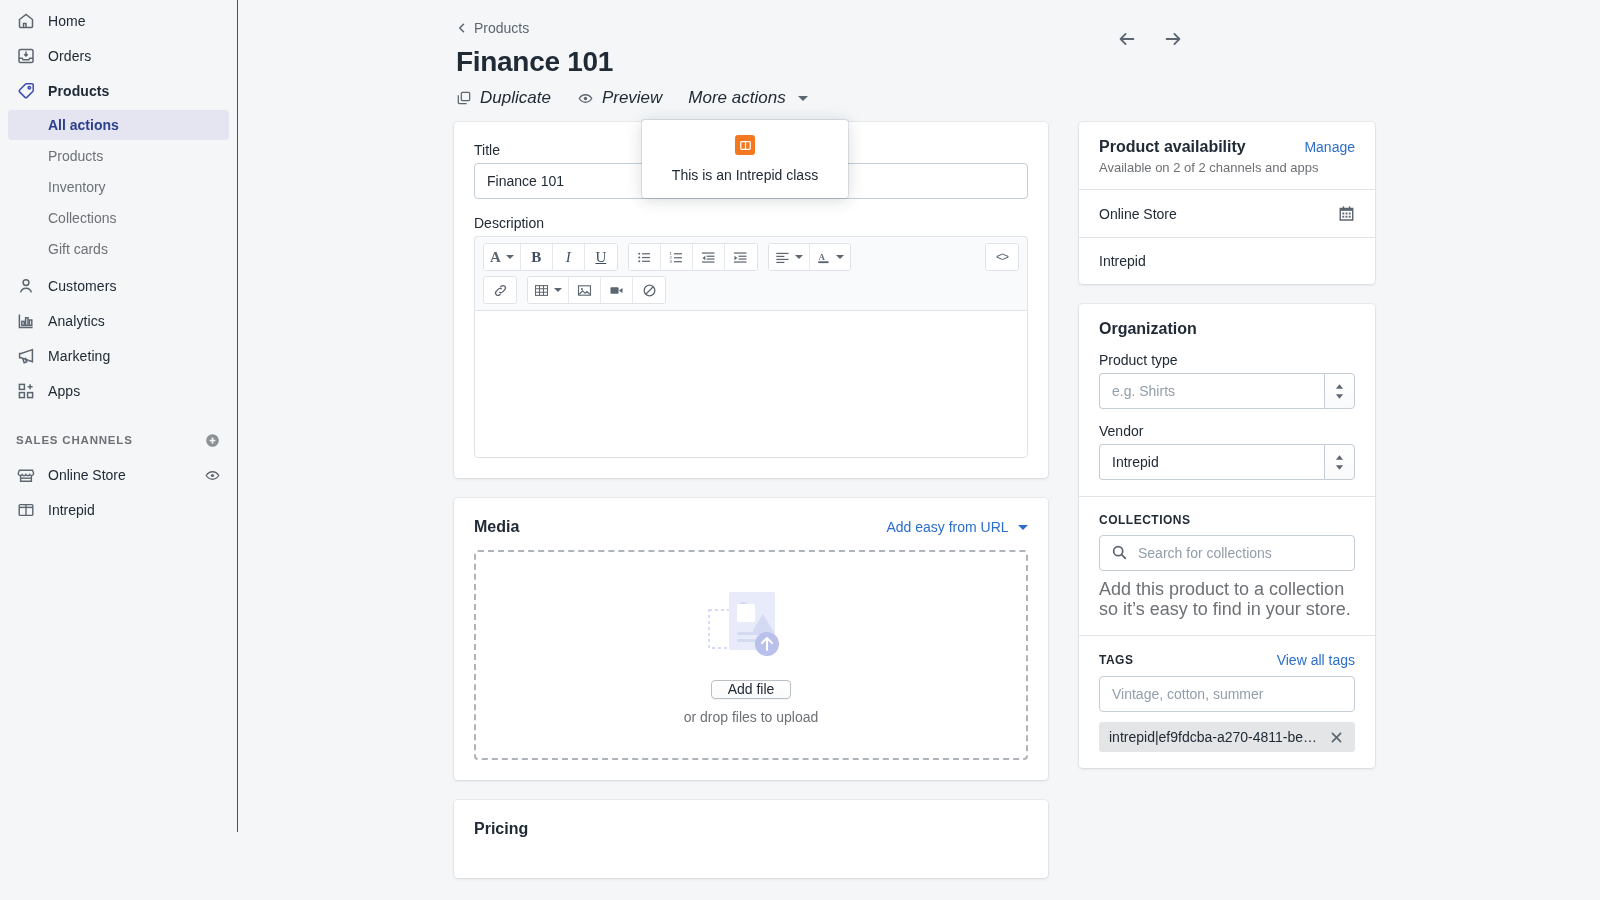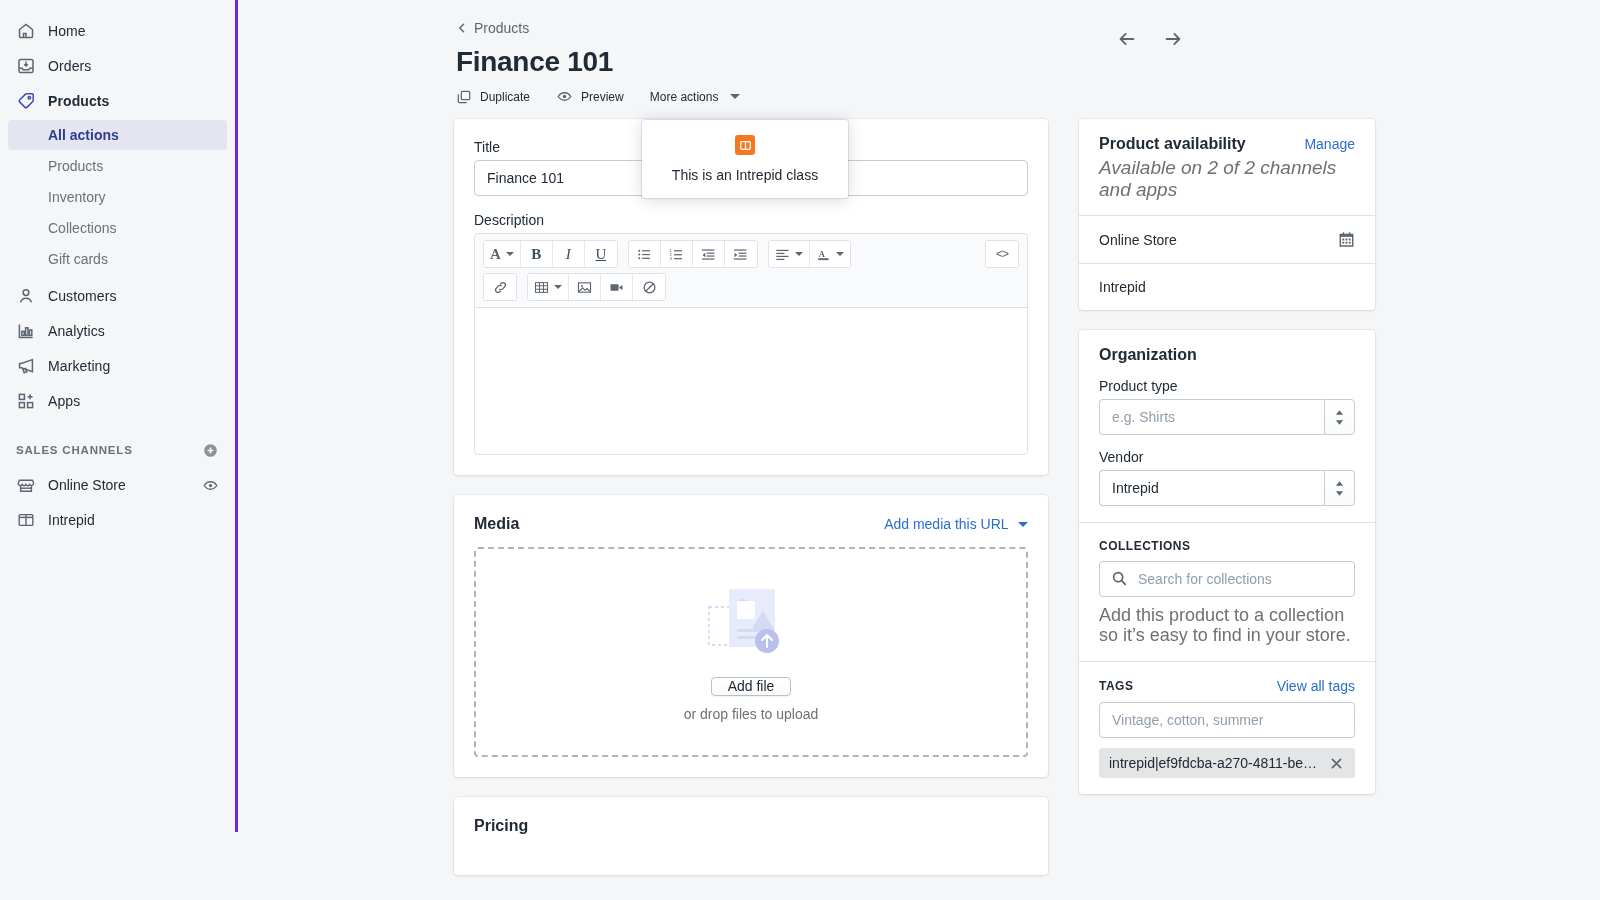--- a/index.html
+++ b/index.html
@@ -9,22 +9,22 @@
     background: #F4F6F8;
     color: #212B36;
     overflow: hidden;
   }
   .app { display: flex; width: 1600px; height: 900px; }
 
   
   .sidebar {
     width: 238px; height: 832px;
     background: #F4F6F8;
-    border-right: 3px solid #6d28d9;
-    padding-top: 15px;
+    border-right: 1px solid #6d28d9;
+    padding-top: 5px;
     flex: 0 0 238px;
     position: relative;
   }
   .nav-item {
     display: flex; align-items: center;
     height: 32px; margin: 0 8px 3px 8px;
     padding: 0 8px; border-radius: 4px;
     cursor: pointer;
   }
   .nav-item .ico { width: 20px; height: 20px; margin-right: 12px; flex: 0 0 20px;
@@ -81,21 +81,21 @@
   .breadcrumb {
     display: inline-flex; align-items: center; gap: 6px;
     color: #5C6670; font-size: 14px; cursor: pointer; margin-left: 2px;
   }
   .breadcrumb .chev { display: flex; align-items: center; }
   .title {
     font-size: 28px; font-weight: 600; letter-spacing: -.3px;
     color: #212B36; margin: 8px 0 4px 2px;
   }
   .actionbar { display: flex; align-items: center; gap: 26px; margin: 10px 0 14px 2px; position: relative; }
-  .act { display: inline-flex; align-items: center; gap: 8px; font-size: 12px; color: #212B36; cursor: pointer; }
+  .act { display: inline-flex; align-items: center; gap: 8px; font-size: 17px; color: #212B36; cursor: pointer; font-style: italic; }
   .act .ico { display: flex; align-items: center; }
   .caret { width: 0; height: 0; border-left: 5px solid transparent; border-right: 5px solid transparent;
            border-top: 5px solid #5C6670; margin-left: 4px; }
 
   
   .popover {
     position: absolute;
     left: 186px; top: 32px;
     width: 206px;
     background: #FFFFFF;
@@ -173,21 +173,21 @@
     font-size: 14px; color: #212B36; cursor: pointer;
     font-family: "Liberation Sans", sans-serif;
     box-shadow: 0 1px 0 rgba(22,29,37,.05);
   }
   .hint { font-size: 14px; color: #6D7175; }
 
   
   .side-sec { padding: 16px 20px; }
   .side-div { border-top: 1px solid #E1E3E5; }
   .side-title { font-size: 16px; font-weight: 600; color: #212B36; }
-  .sub-note { font-size: 19px; color: #6D7175; margin-top: 4px; font-style: italic; }
+  .sub-note { font-size: 13px; color: #6D7175; margin-top: 4px; }
   .chan-row { display: flex; align-items: center; justify-content: space-between;
               padding: 15px 20px; font-size: 14px; color: #212B36; }
   .caps-label { font-size: 12px; font-weight: 700; letter-spacing: .5px; color: #212B36; text-transform: uppercase; }
   .select-wrap { display: flex; margin-top: 4px; }
   .select-wrap .finput { border-radius: 4px 0 0 4px; border-right: none; }
   .stepper {
     width: 36px; border: 1px solid #C4CDD5; border-radius: 0 4px 4px 0;
     background: linear-gradient(180deg,#FFFFFF,#F9FAFB);
     display: flex; flex-direction: column; align-items: center; justify-content: center;
     cursor: pointer; gap: 3px; height: 36px;
@@ -559,21 +559,21 @@
                 <div class="editor-body"></div>
               </div>
             </div>
           </section>
 
           <section class="card">
             <div class="card-pad">
               <div class="card-hdr">
                 <span class="card-title">Media</span>
                 <span class="link">
-                  <span>Add media this URL</span>
+                  <span>Add easy from URL</span>
                   <span style="display:inline-block;width:0;height:0;border-left:5px solid transparent;border-right:5px solid transparent;border-top:5px solid #2C6ECB;margin-left:6px;vertical-align:2px"></span>
                 </span>
               </div>
 
               <div class="dropzone">
                 <span>
                   <svg width="96" height="84" viewBox="0 0 96 84" fill="none">
                     <rect x="6" y="24" width="38" height="38" stroke="#C9CEF4" stroke-width="1.4" stroke-dasharray="3 3"></rect>
                     <rect x="26" y="6" width="46" height="58" rx="2" fill="#E8EBF9"></rect>
                     <circle cx="40" cy="22" r="6" fill="#D5DAF3"></circle>

